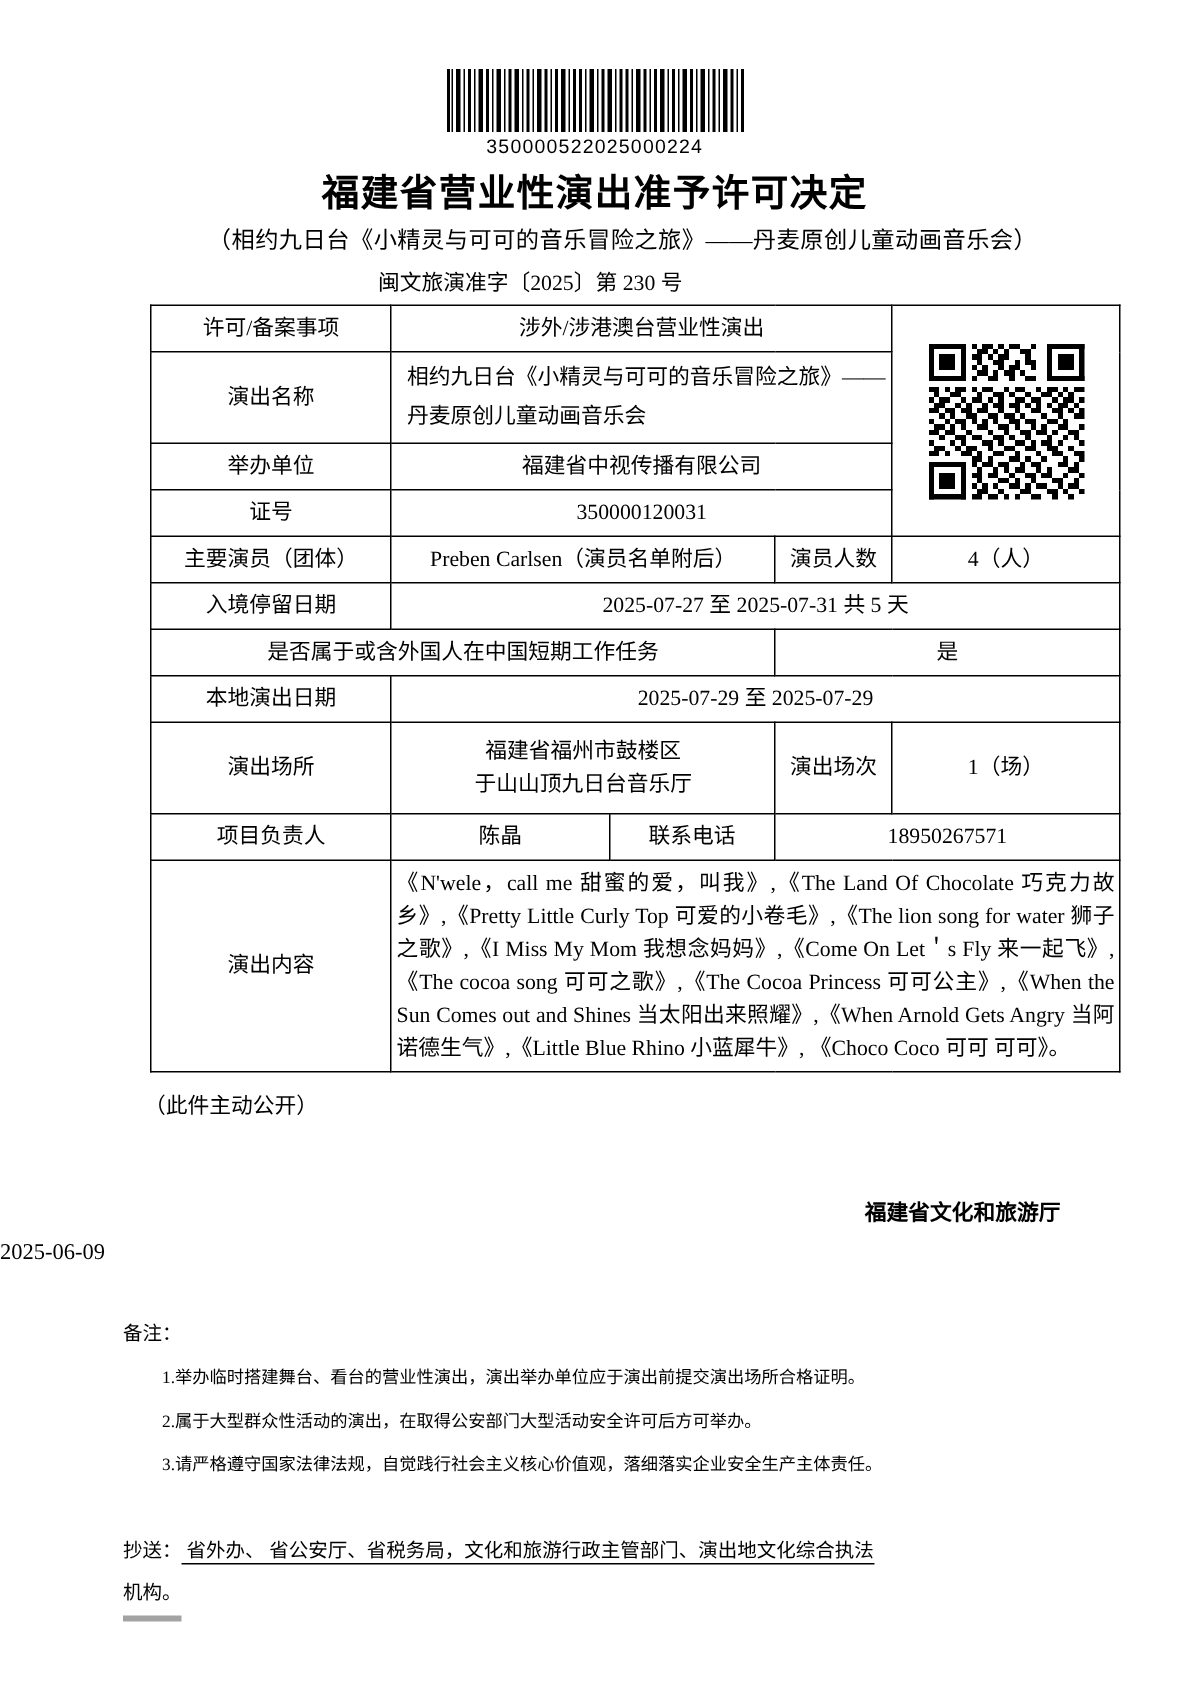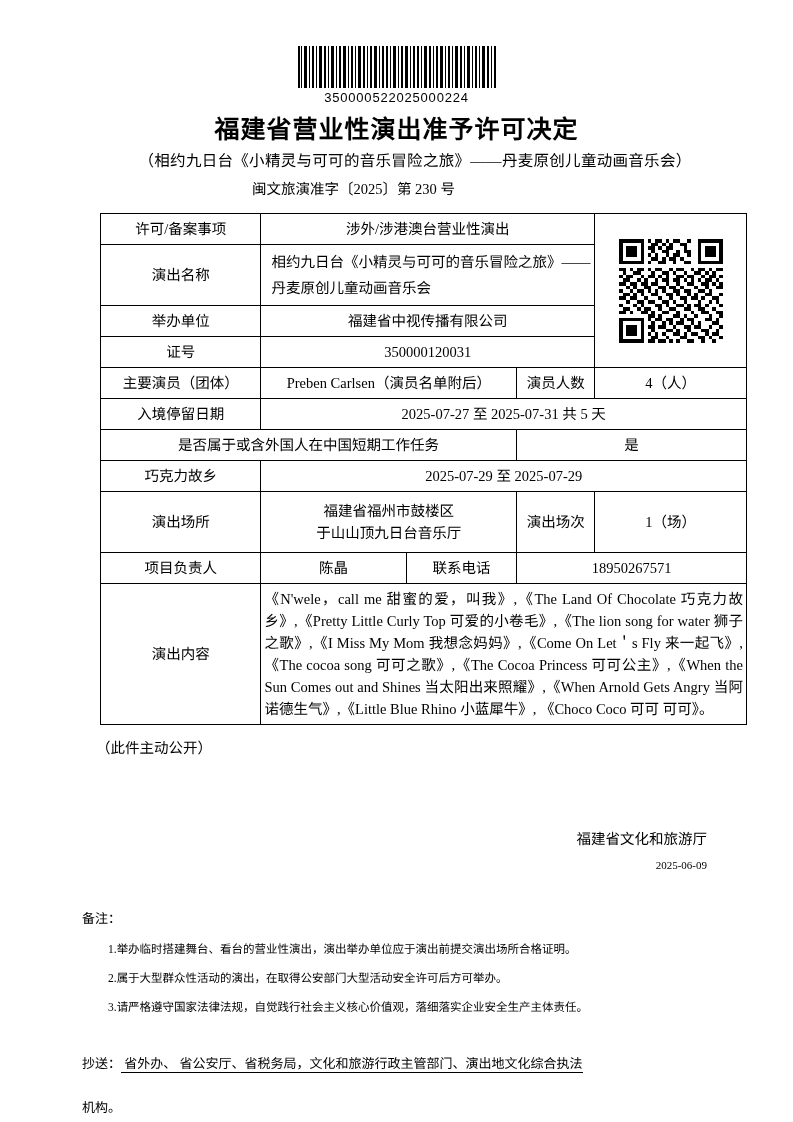--- a/index.html
+++ b/index.html
@@ -64,21 +64,21 @@
   .doc-number {
     text-align: center;
     font-size: 14.5px;
     margin-top: 8px;
     padding-right: 86px;
     line-height: 20px;
   }
 
   
   .tbl-wrap {
-    margin-top: 14px;
+    margin-top: 4px;
     padding: 0 46px 0 100px;
     font-family: Liberation Serif, serif;
   }
   table.main {
     border-collapse: collapse;
     width: 100%;
     table-layout: fixed;
   }
   table.main td {
     border: 1px solid #000000;
@@ -121,27 +121,27 @@
   .public-note {
     font-size: 14.5px;
     margin-top: 12px;
     padding-left: 96px;
     line-height: 22px;
   }
   .issuer {
     text-align: right;
     padding-right: 86px;
     font-size: 14.5px;
-    margin-top: 66px;
+    margin-top: 46px;
     line-height: 28px;
+    font-weight: bold;
   }
   .issue-date {
-    text-align: right;
     padding-right: 86px;
-    font-size: 11px;
+    font-size: 15px;
     line-height: 24px;
   }
   .remark-title {
     font-size: 13px;
     margin-top: 32px;
     padding-left: 82px;
     line-height: 20px;
   }
   .remark-item {
     font-size: 11.5px;
@@ -160,23 +160,22 @@
   .cc-label {
     display: inline;
   }
   .cc-value {
     display: inline;
     border-bottom: 1px solid #000000;
     padding-bottom: 1px;
   }
   .cc-line2 {
     display: inline-block;
-    border-bottom: 1px solid #a3a3a3;
+    border-bottom: 4px solid #a3a3a3;
     padding-bottom: 1px;
-    margin-top: 16px;
   }
 </style>
 </head>
 <body>
 
 <div class="page">
 
   <div class="barcode-wrap">
     <svg class="barcode-bars" viewBox="0 0 198 42" preserveAspectRatio="none">
       <g fill="#000000">
@@ -516,21 +515,21 @@
         <td class="cell-label">入境停留日期</td>
         <td colspan="4">2025-07-27 至 2025-07-31 共 5 天</td>
       </tr>
 
       <tr>
         <td colspan="3">是否属于或含外国人在中国短期工作任务</td>
         <td colspan="2">是</td>
       </tr>
 
       <tr>
-        <td class="cell-label">巧克力故乡</td>
+        <td class="cell-label">本地演出日期</td>
         <td colspan="4">2025-07-29 至 2025-07-29</td>
       </tr>
 
       <tr>
         <td class="cell-label">演出场所</td>
         <td colspan="2" class="tall2">
           <div>福建省福州市鼓楼区</div>
           <div>于山山顶九日台音乐厅</div>
         </td>
         <td class="small-num">演出场次</td>

